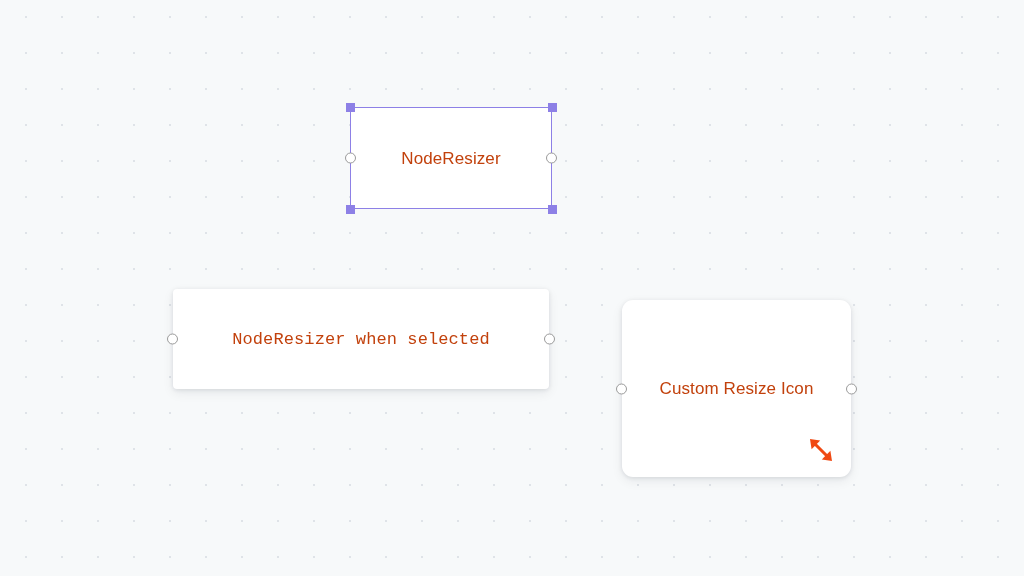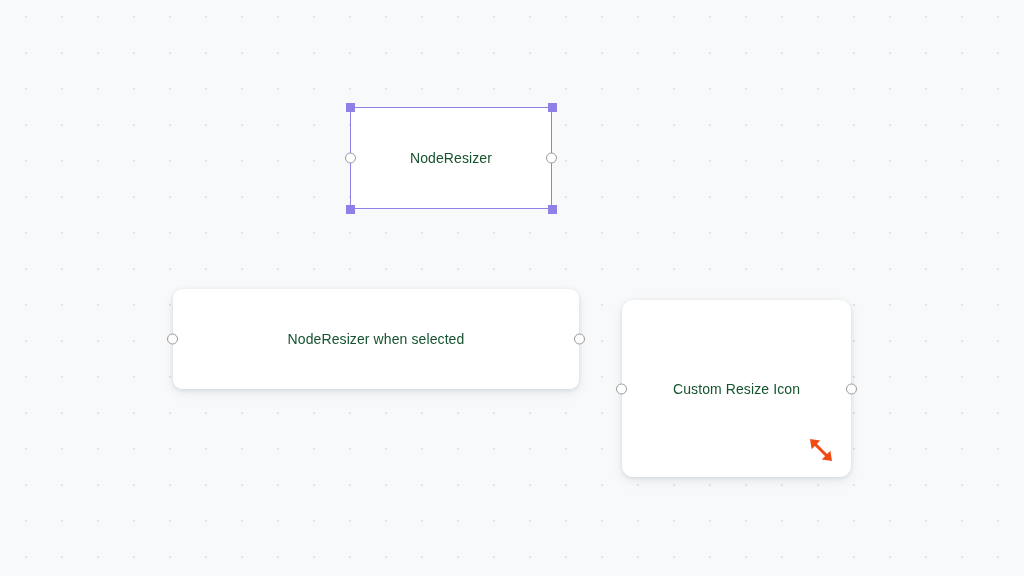--- a/index.html
+++ b/index.html
@@ -31,23 +31,23 @@
   
   .node {
     position: absolute;
     background: #ffffff;
     display: flex;
     align-items: center;
     justify-content: center;
   }
 
   .node-label {
-    font-size: 14px;
+    font-size: 17px;
     line-height: 1;
-    color: #14532d;
+    color: #c2410c;
     letter-spacing: 0.1px;
     white-space: nowrap;
     font-weight: 400;
   }
 
   
   .handle {
     position: absolute;
     width: 11px;
     height: 11px;
@@ -91,25 +91,26 @@
   }
   .resize-line.top    { left:0; right:0; top:-4px;    height:8px;  cursor: ns-resize; }
   .resize-line.bottom { left:0; right:0; bottom:-4px; height:8px;  cursor: ns-resize; }
   .resize-line.left   { top:0; bottom:0; left:-4px;   width:8px;   cursor: ew-resize; }
   .resize-line.right  { top:0; bottom:0; right:-4px;  width:8px;   cursor: ew-resize; }
 
   
   #node-resizer-when-selected {
     left: 173px;
     top: 289px;
-    width: 406px;
+    width: 376px;
     height: 100px;
-    border-radius: 9px;
+    border-radius: 4px;
     box-shadow: 0 1px 4px rgba(16,24,40,0.10),
                 0 4px 12px rgba(16,24,40,0.07);
+    font-family: Liberation Mono, monospace;
   }
 
   
   #node-custom-resize-icon {
     left: 622px;
     top: 300px;
     width: 229px;
     height: 177px;
     border-radius: 11px;
     box-shadow: 0 1px 4px rgba(16,24,40,0.10),

